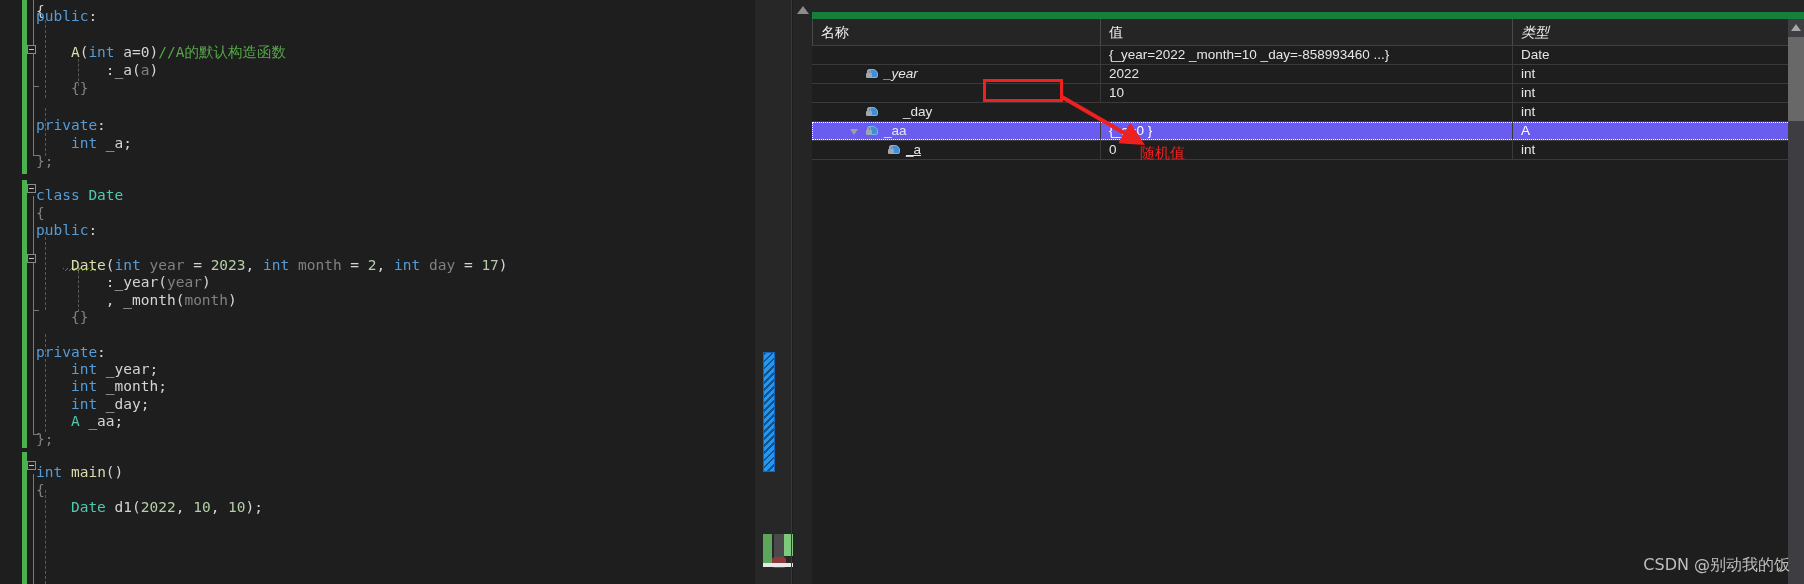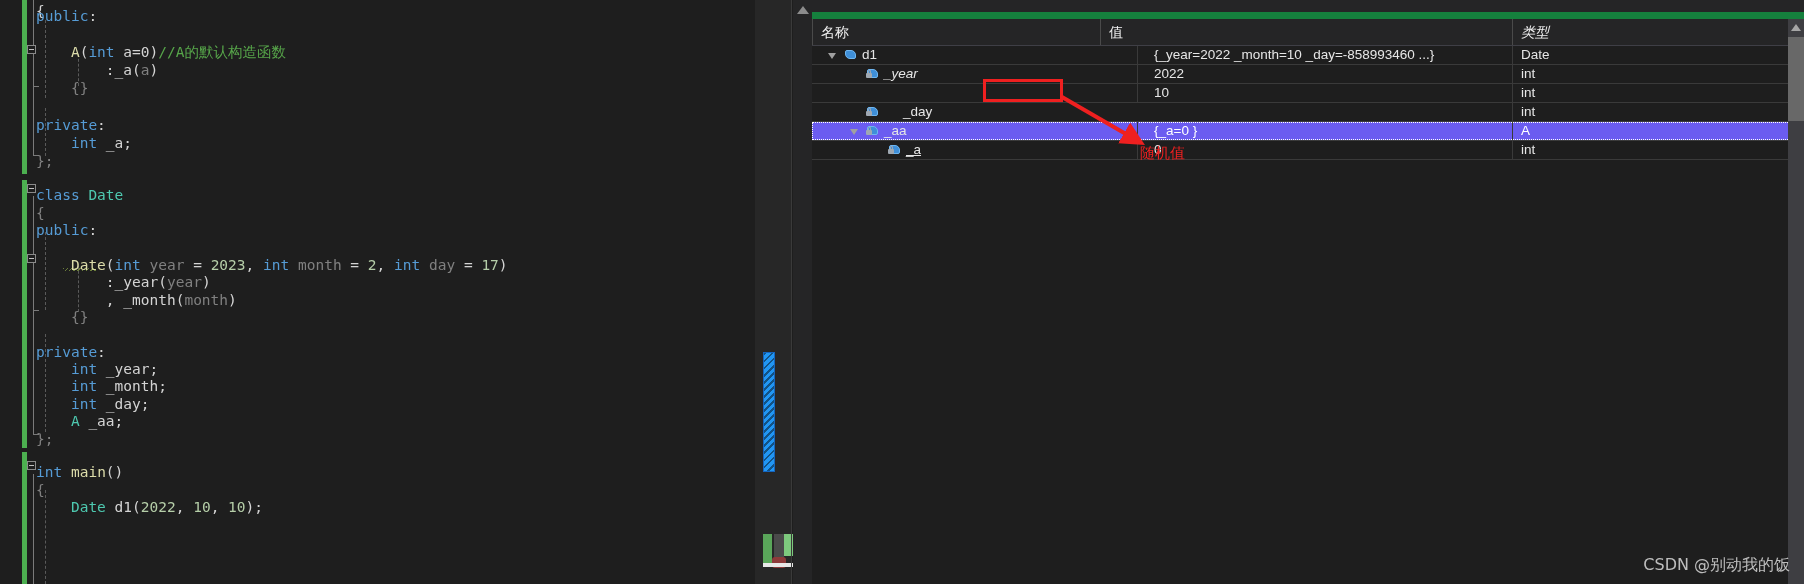--- a/index.html
+++ b/index.html
@@ -204,21 +204,21 @@
     top: 0;
     height: 18px;
     line-height: 18px;
     font-size: 13.5px;
     color: #e6e6e6;
     white-space: nowrap;
     overflow: hidden;
     box-sizing: border-box;
   }
   .cell-name  { left: 0px;   width: 288px; }
-  .cell-value { left: 288px; width: 412px; padding-left: 16px; border-left: 1px solid #3a3a3a; margin-left: 37px; }
+  .cell-value { left: 288px; width: 412px; padding-left: 8px; border-left: 1px solid #3a3a3a; }
   .cell-type  { left: 700px; width: 268px; padding-left: 8px; border-left: 1px solid #3a3a3a; }
 
   .tw {  
     position: absolute;
     top: 6px;
     width: 0; height: 0;
     border-top: 4px solid transparent;
     border-bottom: 4px solid transparent;
     border-left: 6px solid #a0a0a0;
   }
@@ -381,27 +381,20 @@
     <div id="watch-grid">
 
       <div id="watch-header">
         <div class="hcell first" id="hcell-name">名称</div>
         <div class="hcell" id="hcell-value">值</div>
         <div class="hcell" id="hcell-type">类型</div>
       </div>
 
       <div id="watch-rows">
           <div class="wrow">
-            <div class="cell-name">
-              <div class="tw open" style="left: 16px;"></div>
-              <div class="vicon" style="left: 32px;">
-                <div class="cube"></div>
-              </div>
-              <div class="rowlabel" style="left: 50px;">d1</div>
-            </div>
             <div class="cell-value">{_year=2022 _month=10 _day=-858993460 ...}</div>
             <div class="cell-type">Date</div>
           </div>
           <div class="wrow">
             <div class="cell-name">
               <div class="vicon locked" style="left: 54px;">
                 <div class="cube"></div>
                 <div class="lockshack"></div>
                 <div class="lockbody"></div>
               </div>

